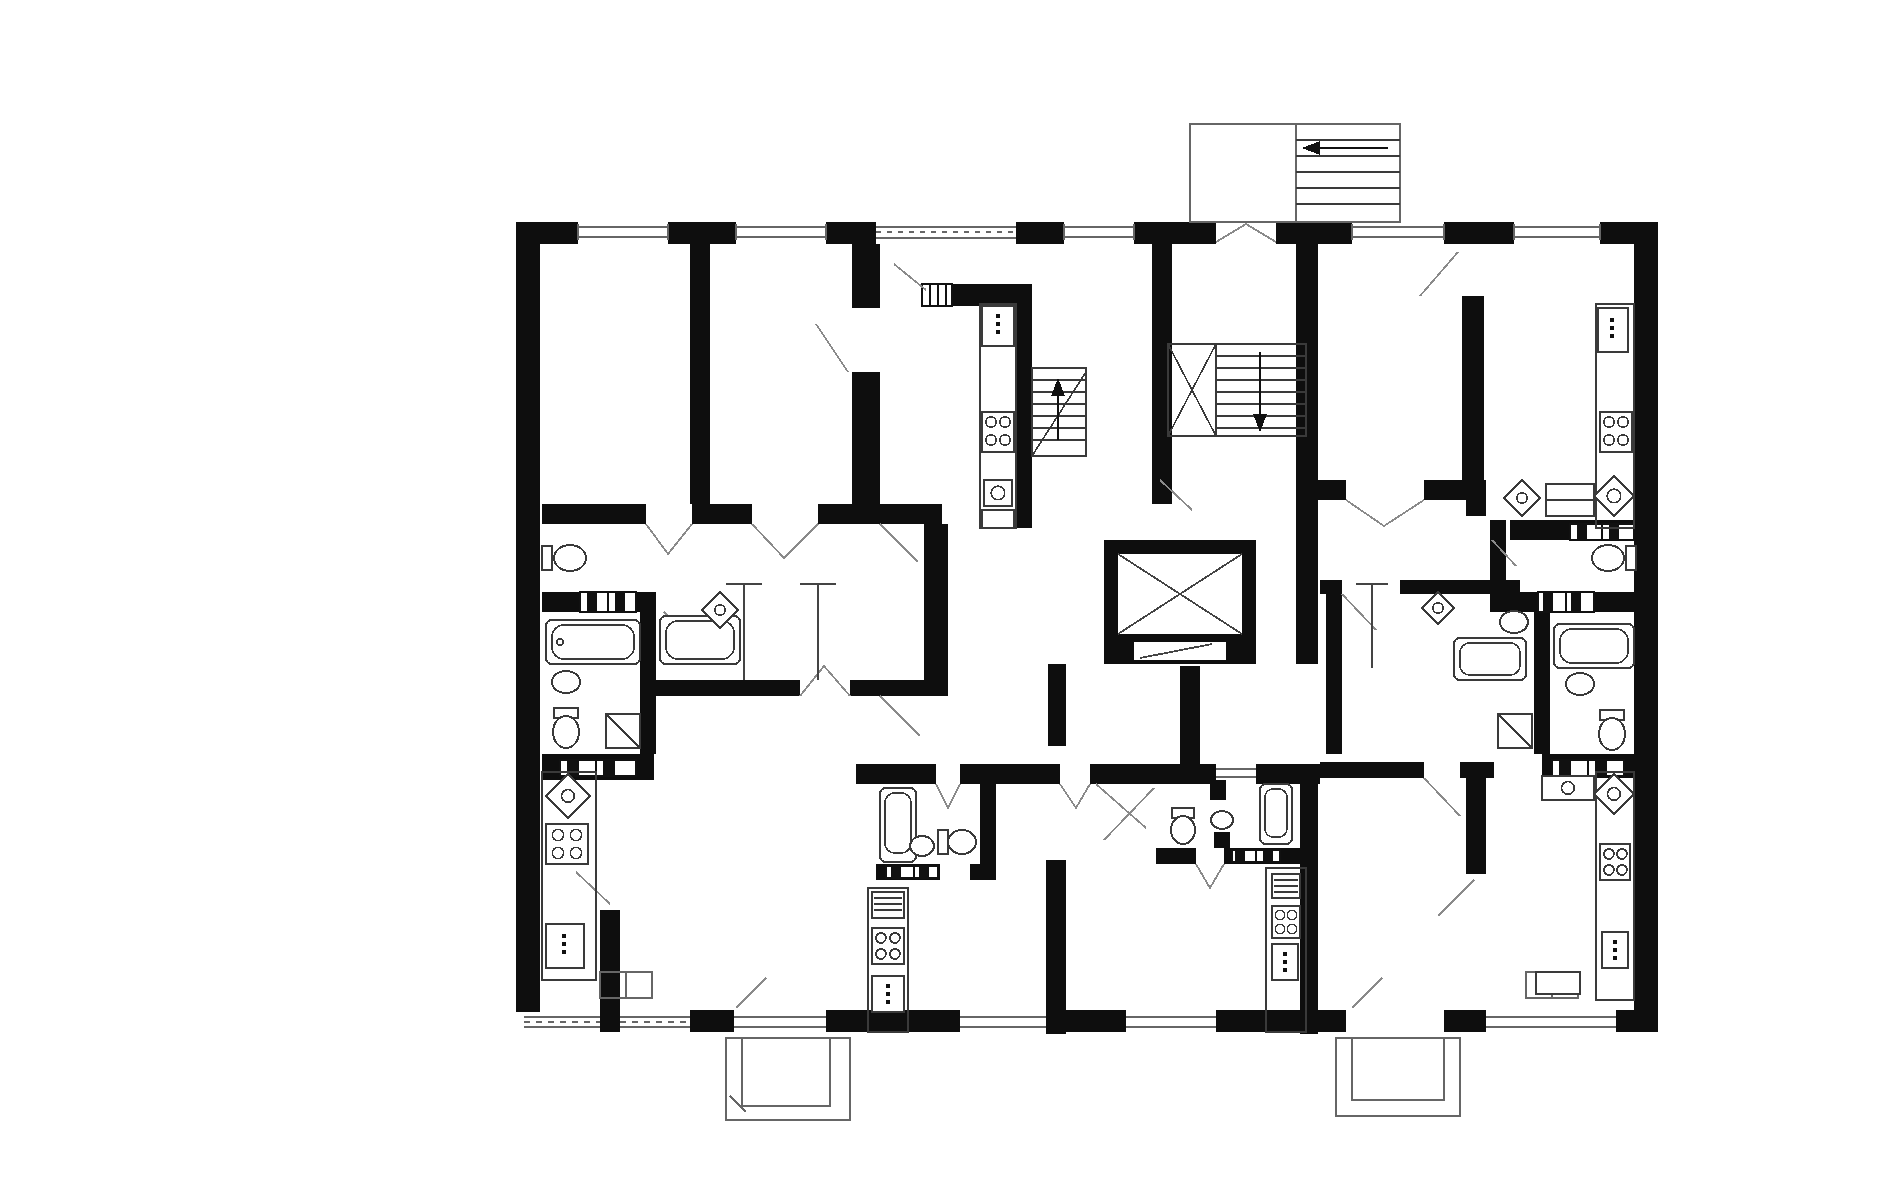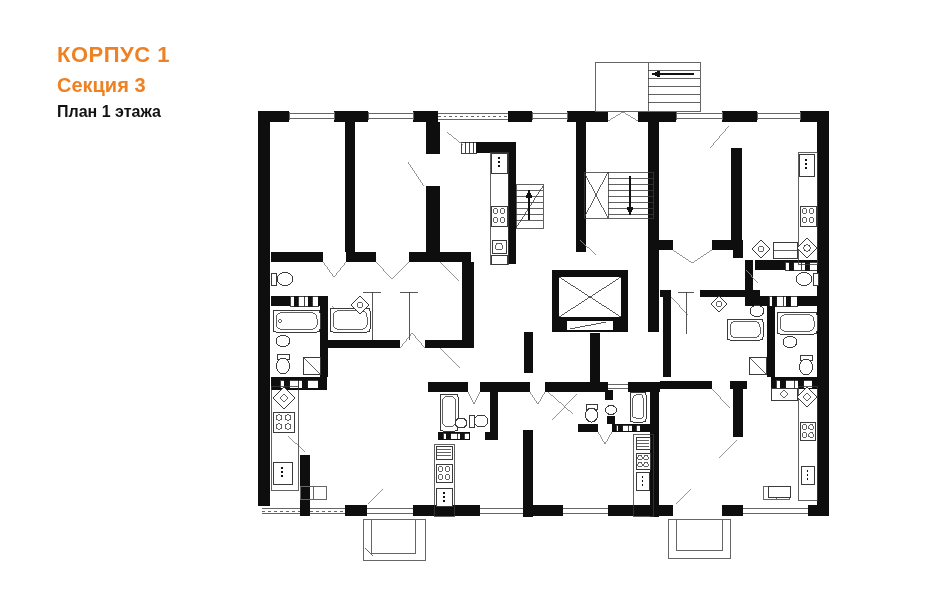--- a/index.html
+++ b/index.html
@@ -19,25 +19,20 @@
   .tread{stroke:#3a3a3a;stroke-width:0.8;fill:none;}
   .arr{stroke:#111;stroke-width:1.2;fill:none;}
   .ah{fill:#111;stroke:none;}
   .vent{stroke:#111;stroke-width:0.8;}
 </style>
 </head>
 <body>
 
 <div id="stage">
 
-  <div id="title-block">
-    <div class="t-building" style="color:#EE8124;">КОРПУС 1</div>
-    <div class="t-section" style="color:#EE8124;">Секция 3</div>
-    <div class="t-floor">План 1 этажа</div>
-  </div>
 
   <svg width="941" height="600" viewBox="0 0 941 600" shape-rendering="crispEdges">
 
     <g>
       <rect class="w" x="258" y="111" width="31" height="11"></rect>
       <rect class="w" x="334" y="111" width="34" height="11"></rect>
       <rect class="w" x="413" y="111" width="25" height="11"></rect>
       <rect class="w" x="508" y="111" width="24" height="11"></rect>
       <rect class="w" x="567" y="111" width="41" height="11"></rect>
       <rect class="w" x="638" y="111" width="38" height="11"></rect>

